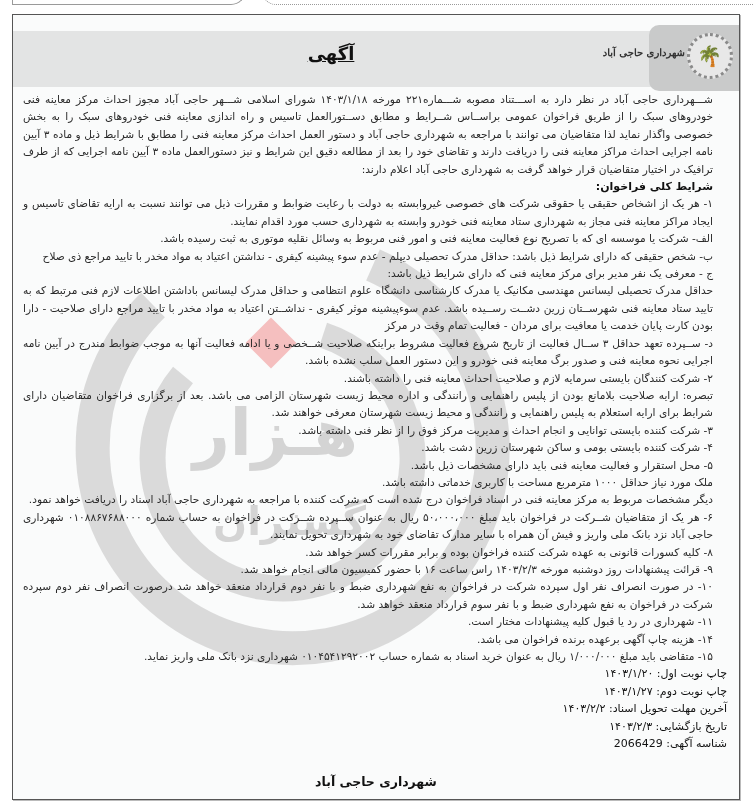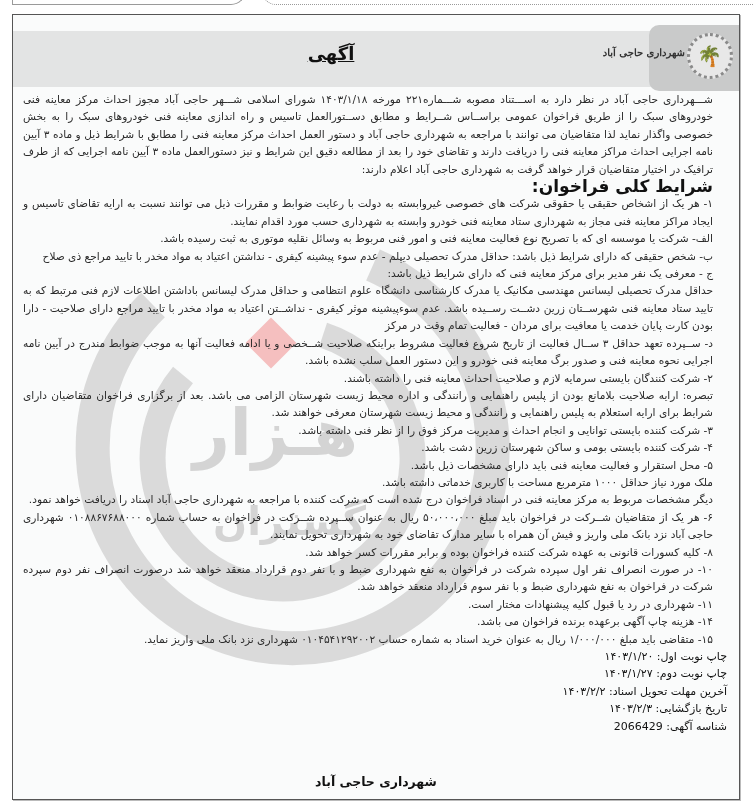--- a/index.html
+++ b/index.html
@@ -42,21 +42,21 @@
   }
   .watermark {
     position: absolute; left: 60px; top: 230px; width: 440px; height: 440px; pointer-events: none;
   }
   .body-text {
     position: absolute; left: 10px; right: 12px; top: 76px; direction: rtl; text-align: justify;
     font-size: 10.6px; line-height: 17.4px; color: #2a2a2a;
   }
   .body-text p { margin: 0; }
   .indent { padding-right: 14px; }
-  .section-head { font-weight: bold; font-size: 17px; color: #111; padding-right: 14px; }
+  .section-head { font-weight: bold; font-size: 11px; color: #111; padding-right: 14px; }
   .meta-line { font-weight: normal; font-size: 11px; color: #111; text-align: right; padding-right: 0; }
   .meta-line.plain { font-weight: normal; }
   .footer-sign {
     position: absolute; left: 0; right: 0; bottom: 10px; text-align: center;
     font-size: 12.5px; font-weight: bold; color: #111; direction: rtl;
   }
 </style>
 </head>
 <body>
 
@@ -93,20 +93,21 @@
     <p class="indent">د- ســپرده تعهد حداقل ۳ ســال فعالیت از تاریخ شروع فعالیت مشروط براینکه صلاحیت شــخصی و یا ادامه فعالیت آنها به موجب ضوابط مندرج در آیین نامه اجرایی نحوه معاینه فنی و صدور برگ معاینه فنی خودرو و این دستور العمل سلب نشده باشد.</p>
     <p class="indent">۲- شرکت کنندگان بایستی سرمایه لازم و صلاحیت احداث معاینه فنی را داشته باشند.</p>
     <p class="indent">تبصره: ارایه صلاحیت بلامانع بودن از پلیس راهنمایی و رانندگی و اداره محیط زیست شهرستان الزامی می باشد. بعد از برگزاری فراخوان متقاضیان دارای شرایط برای ارایه استعلام به پلیس راهنمایی و رانندگی و محیط زیست شهرستان معرفی خواهند شد.</p>
     <p class="indent">۳- شرکت کننده بایستی توانایی و انجام احداث و مدیریت مرکز فوق را از نظر فنی داشته باشد.</p>
     <p class="indent">۴- شرکت کننده بایستی بومی و ساکن شهرستان زرین دشت باشد.</p>
     <p class="indent">۵- محل استقرار و فعالیت معاینه فنی باید دارای مشخصات ذیل باشد.</p>
     <p class="indent">ملک مورد نیاز حداقل ۱۰۰۰ مترمربع مساحت با کاربری خدماتی داشته باشد.</p>
     <p class="indent">دیگر مشخصات مربوط به مرکز معاینه فنی در اسناد فراخوان درج شده است که شرکت کننده با مراجعه به شهرداری حاجی آباد اسناد را دریافت خواهد نمود.</p>
     <p class="indent">۶- هر یک از متقاضیان شــرکت در فراخوان باید مبلغ ۵۰،۰۰۰،۰۰۰ ریال به عنوان ســپرده شــرکت در فراخوان به حساب شماره ۰۱۰۸۸۶۷۶۸۸۰۰۰ شهرداری حاجی آباد نزد بانک ملی واریز و فیش آن همراه با سایر مدارک تقاضای خود به شهرداری تحویل نمایند.</p>
     <p class="indent">۸- کلیه کسورات قانونی به عهده شرکت کننده فراخوان بوده و برابر مقررات کسر خواهد شد.</p>
+    <p class="indent">۹- قرائت پیشنهادات روز دوشنبه مورخه ۱۴۰۳/۲/۳ راس ساعت ۱۶ با حضور کمیسیون مالی انجام خواهد شد.</p>
     <p class="indent">۱۰- در صورت انصراف نفر اول سپرده شرکت در فراخوان به نفع شهرداری ضبط و با نفر دوم قرارداد منعقد خواهد شد درصورت انصراف نفر دوم سپرده شرکت در فراخوان به نفع شهرداری ضبط و با نفر سوم قرارداد منعقد خواهد شد.</p>
     <p class="indent">۱۱- شهرداری در رد یا قبول کلیه پیشنهادات مختار است.</p>
     <p class="indent">۱۴- هزینه چاپ آگهی برعهده برنده فراخوان می باشد.</p>
     <p class="indent">۱۵- متقاضی باید مبلغ ۱/۰۰۰/۰۰۰ ریال به عنوان خرید اسناد به شماره حساب ۰۱۰۴۵۴۱۲۹۲۰۰۲ شهرداری نزد بانک ملی واریز نماید.</p>
     <p class="meta-line">چاپ نوبت اول: ۱۴۰۳/۱/۲۰</p>
     <p class="meta-line">چاپ نوبت دوم: ۱۴۰۳/۱/۲۷</p>
     <p class="meta-line plain">آخرین مهلت تحویل اسناد: ۱۴۰۳/۲/۲</p>
     <p class="meta-line plain">تاریخ بازگشایی: ۱۴۰۳/۲/۳</p>
     <p class="meta-line plain">شناسه آگهی: 2066429</p>
   </div>

